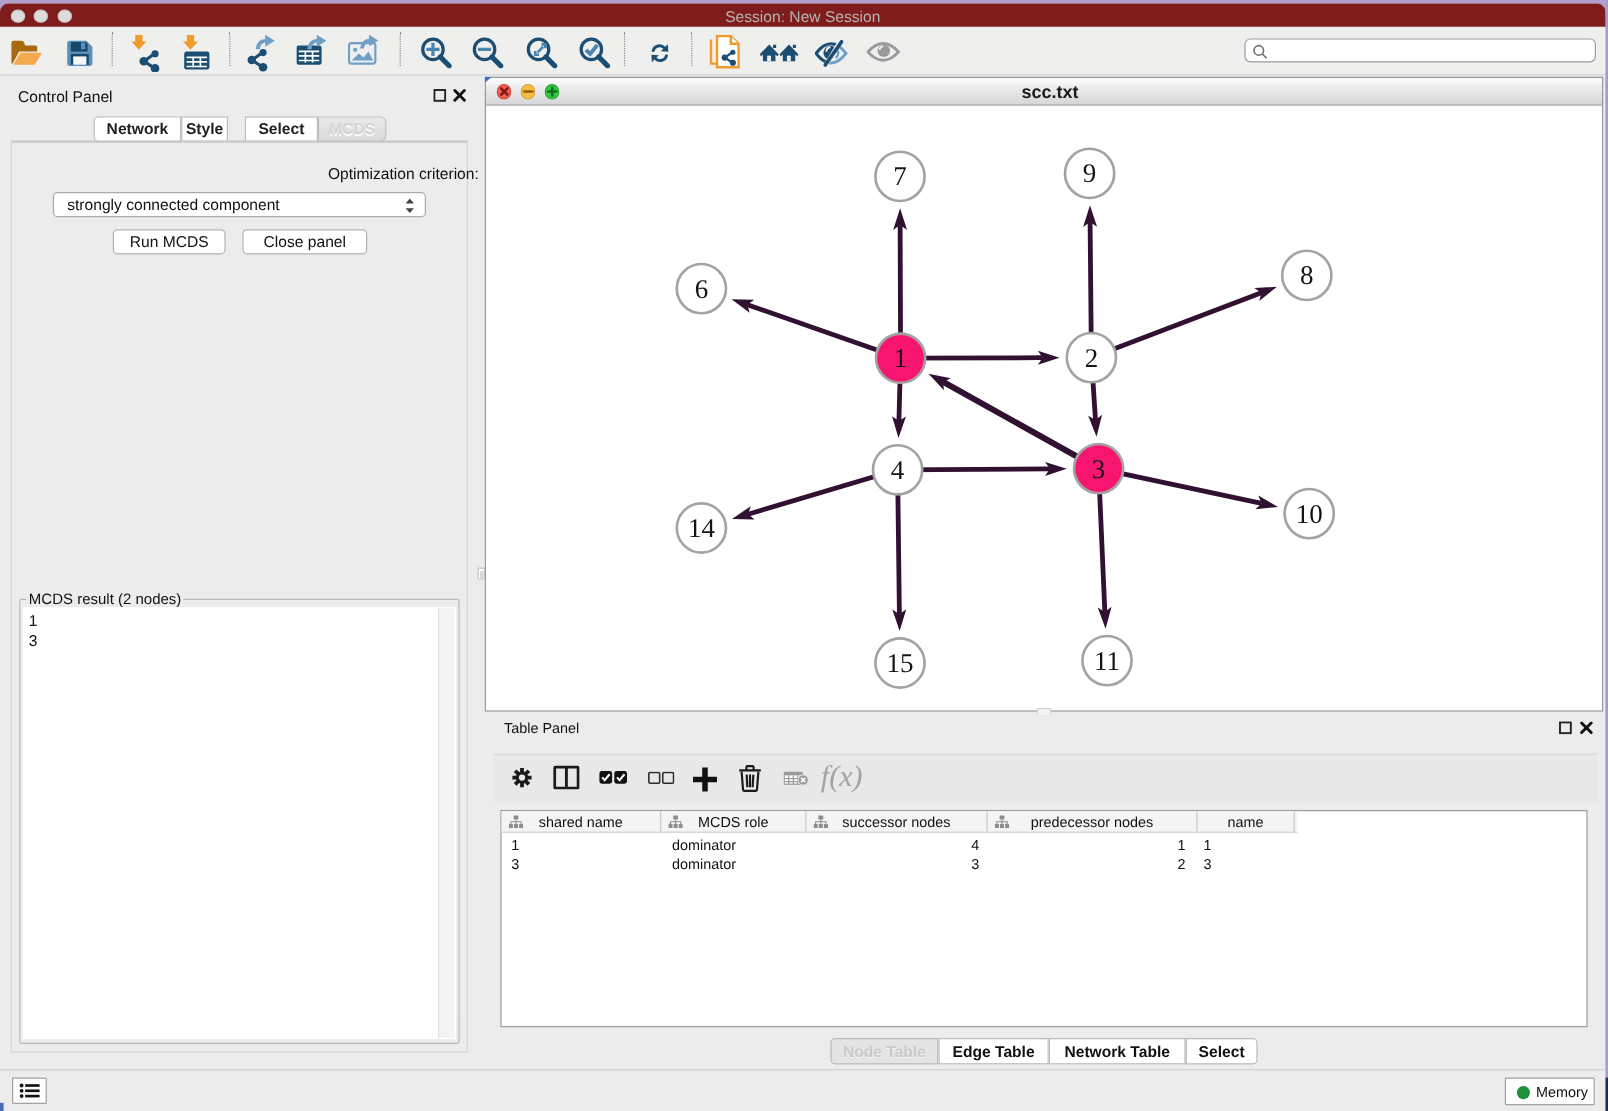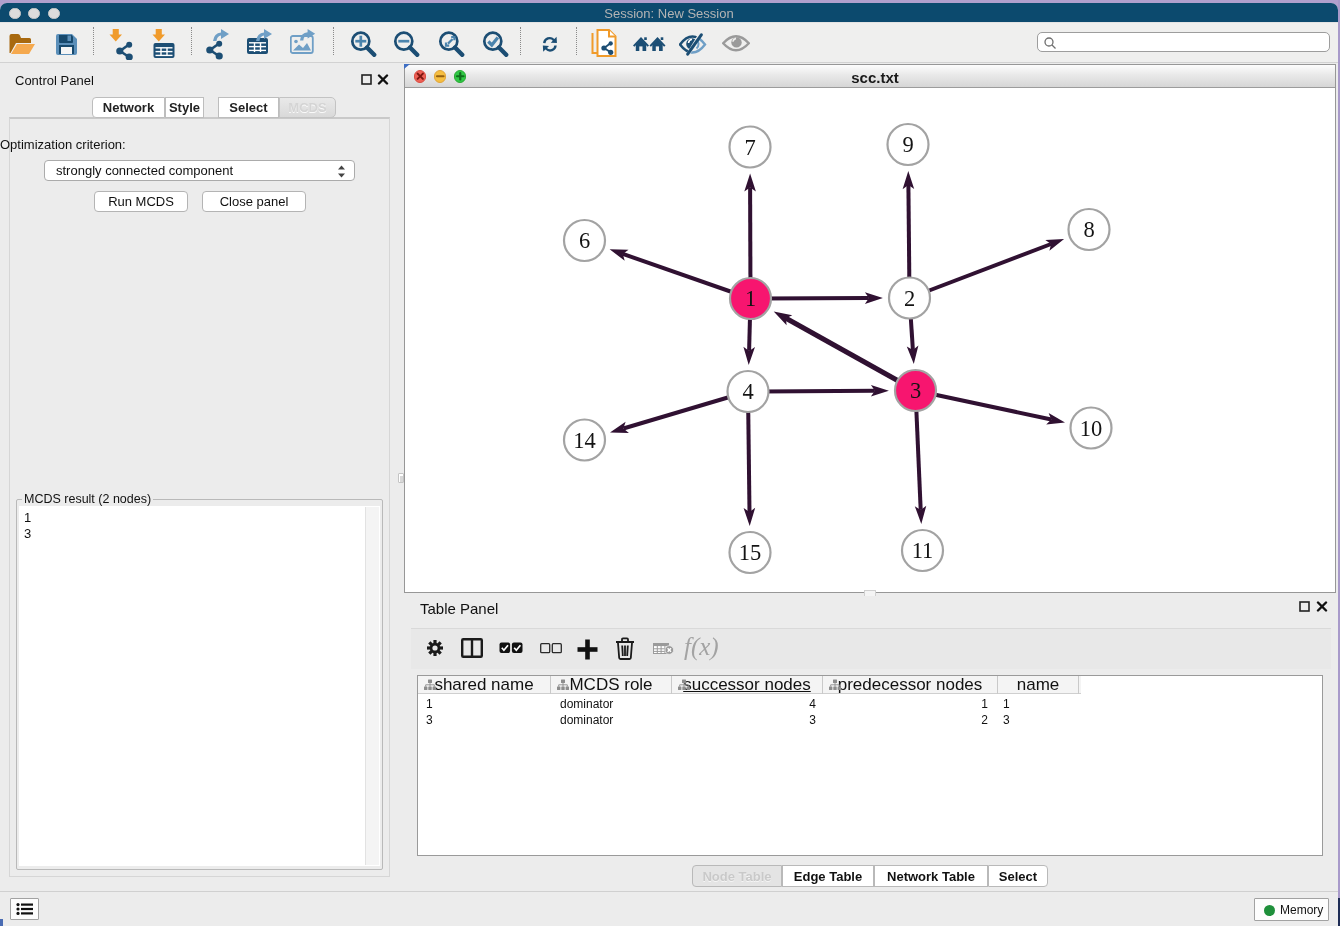--- a/index.html
+++ b/index.html
@@ -1,36 +1,36 @@
 <!DOCTYPE html>
 <html><head>
 <meta charset="utf-8">
 <style>
 * { margin:0; padding:0; box-sizing:border-box; }
 html,body { width:1340px; height:926px; overflow:hidden; }
 body { background:#b1a0cd; font-family:"Liberation Sans", sans-serif; position:relative; }
 #win { position:absolute; left:0; top:3px; width:1338px; height:923px; background:#ececec; border-radius:7px 7px 0 0; }
 
-#titlebar { position:absolute; left:0; top:0; width:100%; height:20px; background:#0c4a6e; border-radius:7px 7px 0 0; border-bottom:1px solid #e3e3e3;}
+#titlebar { position:absolute; left:0; top:0; width:100%; height:20px; background:#7f1d1d; border-radius:7px 7px 0 0; border-bottom:1px solid #e3e3e3;}
 .tl { position:absolute; top:4.5px; width:11.5px; height:11.5px; border-radius:50%; background:#dcdcdc; border:1px solid #c8c8c8; }
 #titletext { position:absolute; top:3px; left:0; width:100%; text-align:center; font-size:13px; color:#b4b4b4; }
 
 #toolbar { position:absolute; left:0; top:20px; width:100%; height:40px; background:#efefee; border-bottom:1px solid #d2d2d2; }
 .sep { position:absolute; top:4px; height:28px; width:0; border-left:1px dotted #8a8a8a; }
 .ticon { position:absolute; }
 #search { position:absolute; left:1037px; top:29px; width:293px; height:20px; background:#fff; border:1px solid #9d9d9d; border-radius:5px; }
 #search svg { position:absolute; left:5px; top:3px; }
 
 #cpanel { position:absolute; left:0; top:61px; width:399px; height:827px; background:#ececec; }
 #cpanel-title { position:absolute; left:15px; top:9px; font-size:13px; color:#111; }
 .wbtn { position:absolute; top:10px; }
 #tabs { position:absolute; left:78px; top:33px; height:21px; font-size:13px; }
-.tab { position:absolute; top:0; height:21px; background:#fff; border:1px solid #bdbdbd; color:#222; font-weight:bold; text-align:center; line-height:20px;margin-left:14px; }
+.tab { position:absolute; top:0; height:21px; background:#fff; border:1px solid #bdbdbd; color:#222; font-weight:bold; text-align:center; line-height:20px; }
 #tabc { position:absolute; left:9px; top:53px; width:381px; height:760px; background:#ececec; border-top:2px solid #c9c9c9; border-left:1px solid #d6d6d6; border-right:1px solid #d6d6d6; border-bottom:1px solid #d6d6d6; }
-#optlabel { position:absolute; left:0; top:73px; width:399px; text-align:left; font-size:13px; color:#111; }
+#optlabel { position:absolute; left:0; top:73px; width:399px; text-align:right; font-size:13px; color:#111; }
 #combo { position:absolute; left:44px; top:96px; width:311px; height:21px; background:#fff; border:1px solid #ababab; border-radius:4px; font-size:13px; color:#111; line-height:19px; padding-left:11px; }
 #combo svg { position:absolute; right:6px; top:2px; }
 .btn { position:absolute; top:127px; height:21px; background:#fff; border:1px solid #b4b4b4; border-radius:4px; font-size:13px; color:#111; text-align:center; line-height:19px; }
 #fieldset { position:absolute; left:16px; top:435px; width:367px; height:371px; border:1px solid #b9b9b9; border-radius:2px; }
 #fieldlabel { position:absolute; left:22px; top:428px; background:#ececec; padding:0 2px; font-size:12.5px; color:#111; }
 #resultbox { position:absolute; left:19px; top:442px; width:361px; height:360px; background:#fff; }
 #resultbox .txt { position:absolute; left:5px; top:4px; font-size:13px; color:#111; line-height:16px; }
 #resultbox .sbar { position:absolute; right:1px; top:1px; width:14px; height:358px; background:#f4f4f4; border-left:1px solid #e2e2e2; }
 
 #vdivider-handle { position:absolute; left:398px; top:470px; width:6px; height:10px; background:#fff; border:1px solid #c4c4c4; border-radius:1px; }
@@ -38,24 +38,24 @@
 #hdivider-handle { position:absolute; left:864px; top:587px; width:12px; height:7px; background:#f4f4f4; border:1px solid #d0d0d0; }
 
 #frame { position:absolute; left:404px; top:61px; width:932px; height:529px; border:1px solid #979797; background:#fff; }
 #ftitle { position:absolute; left:0; top:0; width:100%; height:23px; background:linear-gradient(#fdfdfd,#e9e9e9 45%,#d6d6d6); border-bottom:1px solid #9c9c9c; }
 #ftext { position:absolute; top:4px; width:100%; text-align:center; text-indent:10px; font-size:15px; font-weight:bold; color:#1a1a1a; }
 .fl { position:absolute; top:5px; width:12.5px; height:12.5px; border-radius:50%; } .fl svg { display:block; }
 #bluecorner { position:absolute; left:404px; top:61px; width:6px; height:5px; background:#3f6fc4; clip-path:polygon(0 0, 100% 0, 0 100%); }
 #canvas { position:absolute; left:1px; top:24px; width:928px; height:501px; background:#fff; }
 
 #tpanel { position:absolute; left:406px; top:593px; width:930px; height:295px; background:#ececec; }
-#tpanel-title { position:absolute; left:14px; top:4px; font-size:15px; color:#111; }
+#tpanel-title { position:absolute; left:14px; top:4px; font-size:12px; color:#111; }
 #ttoolbar { position:absolute; left:5px; top:32px; width:920px; height:41px; background:#e8e8e8; border-top:1px solid #d9d9d9;text-align:right; }
 #tablebox { position:absolute; left:11px; top:79px; width:906px; height:181px; background:#fff; border:1px solid #9a9a9a; }
-#thead { position:absolute; left:0; top:0; width:663px; height:18px; background:#f4f4f4; border-bottom:1px solid #cfcfcf; font-size:17px; color:#111; }
+#thead { position:absolute; left:0; top:0; width:663px; height:18px; background:#f4f4f4; border-bottom:1px solid #cfcfcf; font-size:12px; color:#111; }
 .hcol { position:absolute; top:0; height:18px; border-right:1px solid #c9c9c9; text-align:center; line-height:18px; }
 .hicon { position:absolute; left:6px; top:3px; }
 .trow { position:absolute; left:0; width:906px; height:16px; font-size:12px; color:#111; }
 .cell { position:absolute; top:0; height:16px; line-height:16px; }
 #btabs { position:absolute; left:286px; top:269px; height:22px; font-size:13px; font-weight:bold; }
 .btab { position:absolute; top:0; height:22px; border:1px solid #b9b9b9; background:#fff; color:#111; text-align:center; line-height:21px; }
 
 #statusbar { position:absolute; left:0; top:888px; width:1338px; height:35px; background:#ececec; border-top:1px solid #d0d0d0; }
 #listbtn { position:absolute; left:10px; top:6px; width:29px; height:22px; background:#fdfdfd; border:1px solid #a2a2a2; border-radius:1px; }
 #membtn { position:absolute; left:1254px; top:6px; width:75px; height:23px; background:#fdfdfd; border:1px solid #a2a2a2; border-radius:1px; font-size:12px; color:#111; }
@@ -469,21 +469,21 @@
                 <rect x="4" y="0.5" width="4" height="3.4" rx="0.5"></rect>
                 <rect x="0" y="7.6" width="3.4" height="3.4" rx="0.5"></rect>
                 <rect x="4.3" y="7.6" width="3.4" height="3.4" rx="0.5"></rect>
                 <rect x="8.6" y="7.6" width="3.4" height="3.4" rx="0.5"></rect>
               </g>
               <g stroke="#8d8d8d" stroke-width="0.9" fill="none">
                 <path d="M6 4 L6 7.6"></path>
                 <path d="M1.7 7.6 L1.7 5.8 L10.3 5.8 L10.3 7.6"></path>
               </g>
             </svg>MCDS role</div>
-        <div class="hcol" style="left:254px; width:151px;text-decoration:underline;"><svg class="hicon" width="12" height="12" viewBox="0 0 12 12">
+        <div class="hcol" style="left:254px; width:151px;"><svg class="hicon" width="12" height="12" viewBox="0 0 12 12">
               <g fill="#8d8d8d">
                 <rect x="4" y="0.5" width="4" height="3.4" rx="0.5"></rect>
                 <rect x="0" y="7.6" width="3.4" height="3.4" rx="0.5"></rect>
                 <rect x="4.3" y="7.6" width="3.4" height="3.4" rx="0.5"></rect>
                 <rect x="8.6" y="7.6" width="3.4" height="3.4" rx="0.5"></rect>
               </g>
               <g stroke="#8d8d8d" stroke-width="0.9" fill="none">
                 <path d="M6 4 L6 7.6"></path>
                 <path d="M1.7 7.6 L1.7 5.8 L10.3 5.8 L10.3 7.6"></path>
               </g>

